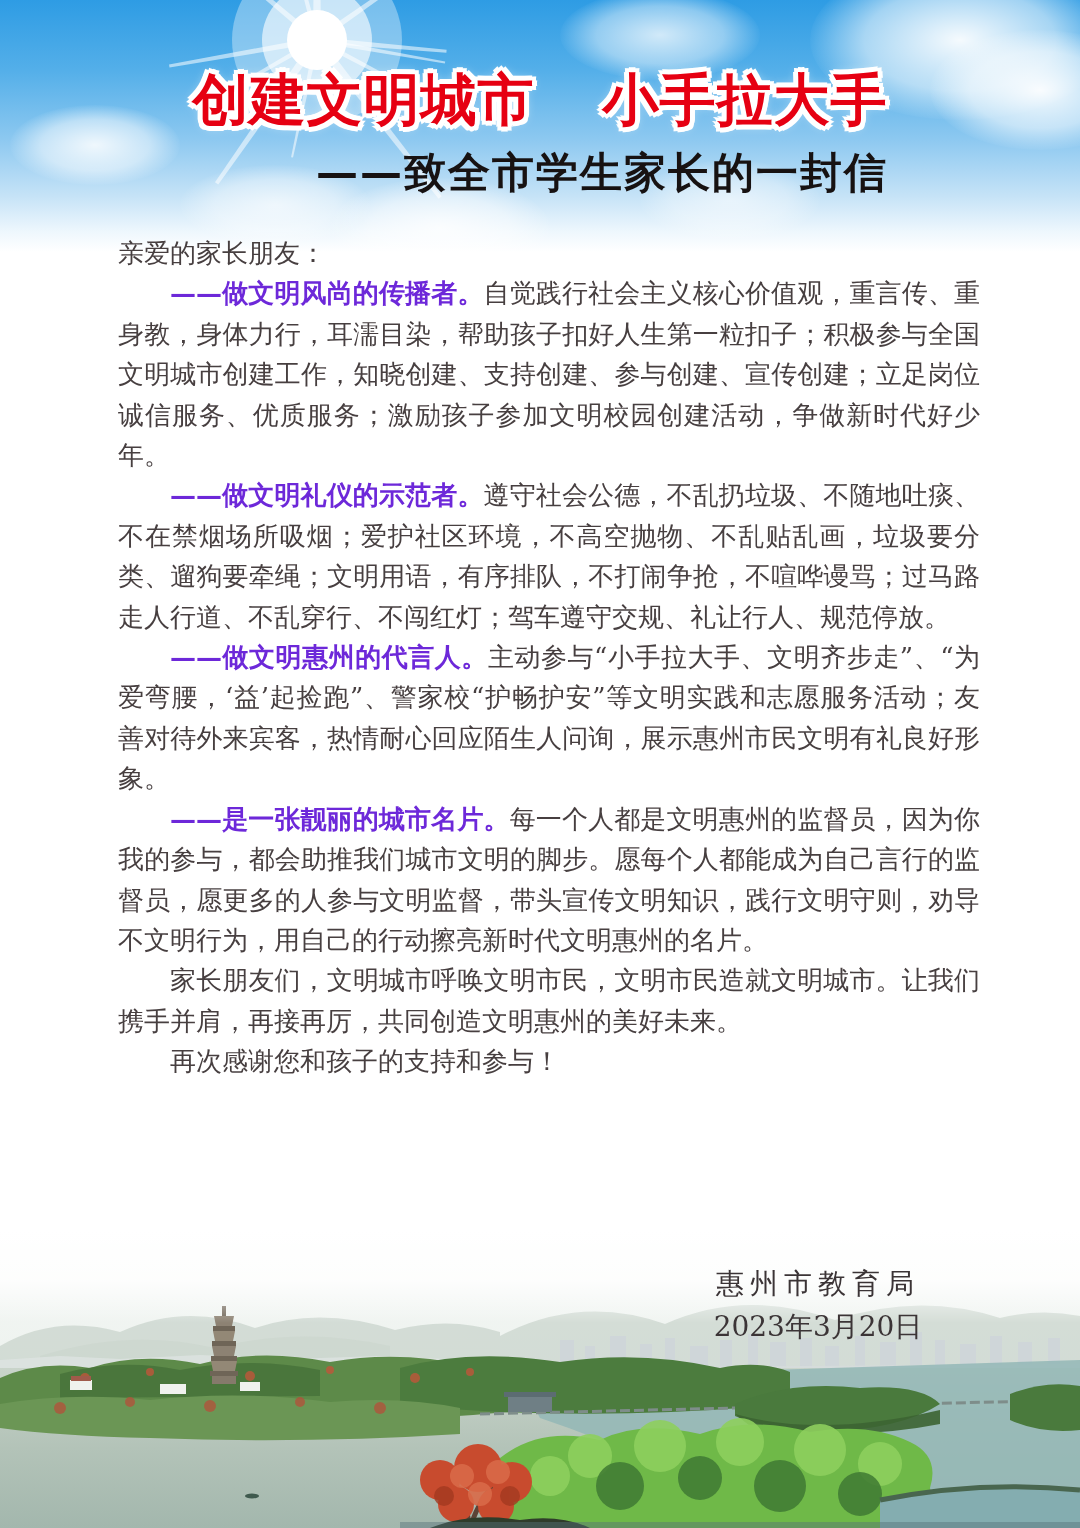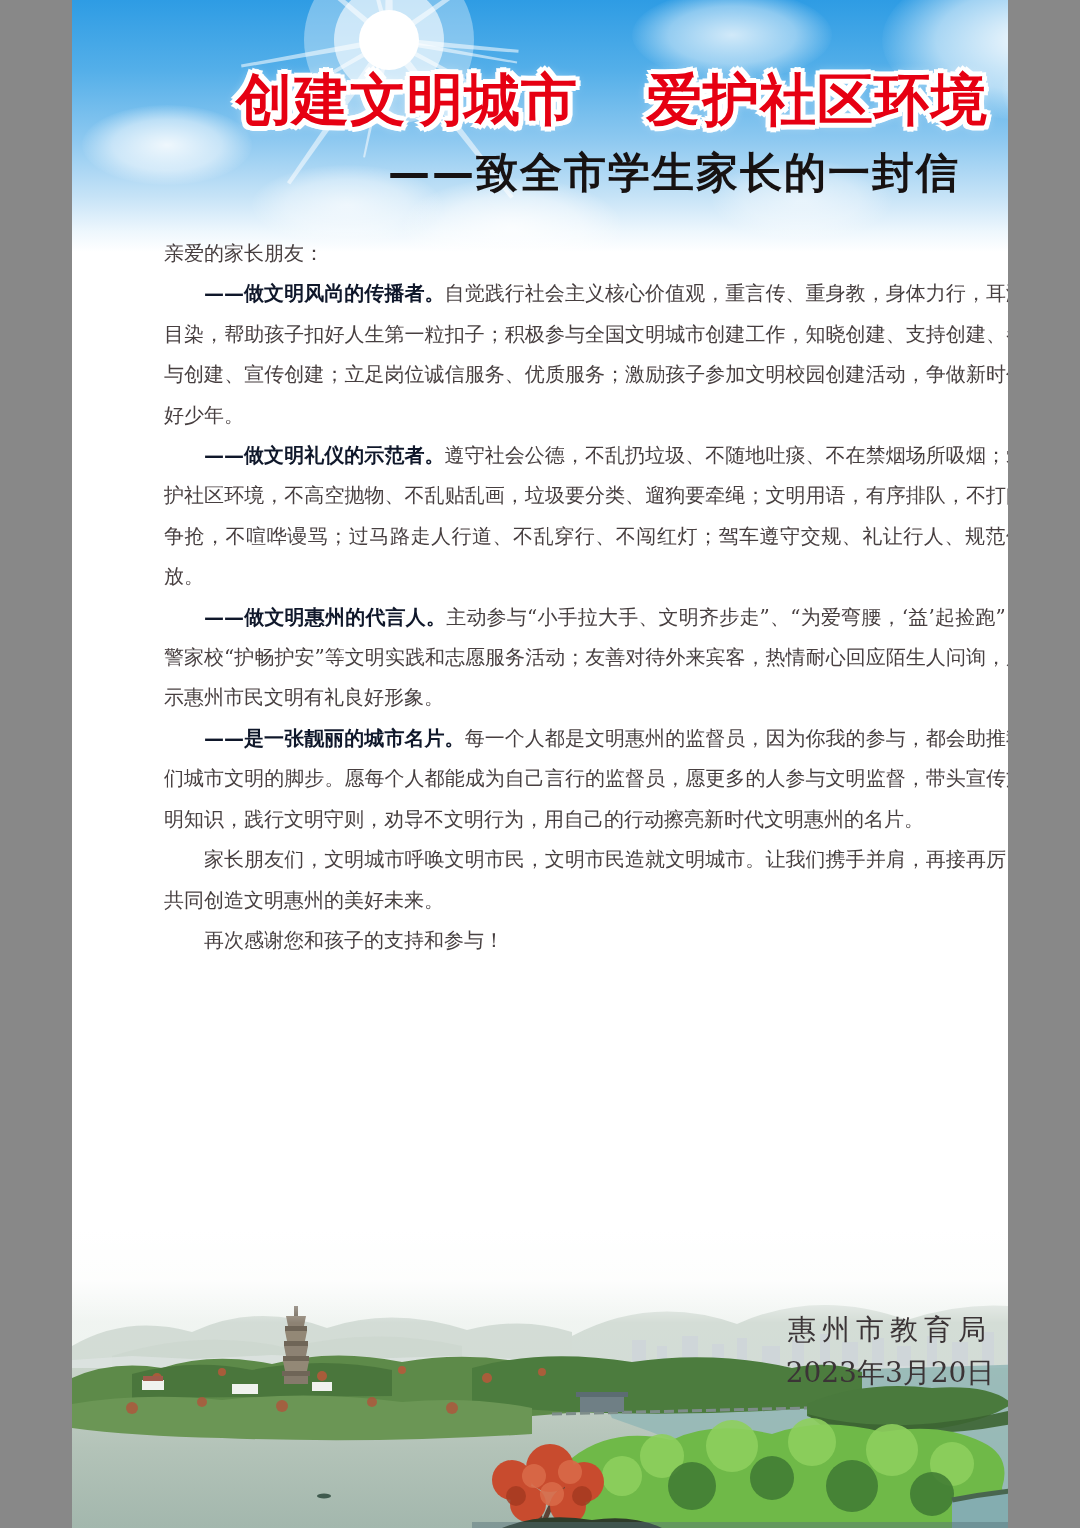--- a/index.html
+++ b/index.html
@@ -1,17 +1,17 @@
 <!DOCTYPE html>
 <html><head>
 <meta charset="utf-8">
 <style>
   html,body{margin:0;padding:0;background:#888;}
   .page{
-    position:relative;width:936px;height:1528px;margin:0 auto;
+    position:relative;width:1080px;height:1528px;margin:0 auto;
     background:#ffffff;overflow:hidden;
     font-family:"DejaVu Serif","Liberation Serif",serif;
   }
   
   .sky{
     position:absolute;left:0;top:0;width:1080px;height:252px;
     background:linear-gradient(180deg,#2e9ce4 0%,#54afe9 28%,#8cc8f0 55%,#c6e3f7 78%,#eef7fd 92%,#ffffff 100%);
   }
   .cloud{position:absolute;border-radius:50%;
     background:radial-gradient(ellipse at center,rgba(255,255,255,.95) 0%,rgba(255,255,255,.55) 45%,rgba(255,255,255,0) 72%);}
@@ -27,30 +27,30 @@
     text-shadow:-4px -4px 0 #fff,4px -4px 0 #fff,-4px 4px 0 #fff,4px 4px 0 #fff,
                 -5px 0 0 #fff,5px 0 0 #fff,0 -5px 0 #fff,0 5px 0 #fff,0 0 12px rgba(255,255,255,.8);
   }
   .subtitle{
     position:absolute;left:0;top:148px;width:1080px;text-align:center;
     transform:translateX(62px);
     font-size:42px;font-weight:700;color:#171212;letter-spacing:2px;line-height:1.2;
   }
   
   .letter{
-    position:absolute;left:92px;top:233px;width:862px;
-    font-size:20px;line-height:40.4px;color:#473f40;
+    position:absolute;left:118px;top:233px;width:862px;
+    font-size:26px;line-height:40.4px;color:#473f40;
     text-align:justify;text-justify:inter-character;
   }
   .letter p{margin:0;}
   .para{text-indent:2em;}
-  .lead{color:#0f172a;font-weight:700;}
+  .lead{color:#6d28d9;font-weight:700;}
   
   .signature{
-    position:absolute;left:668px;top:1308px;width:300px;z-index:3;
+    position:absolute;left:668px;top:1262px;width:300px;z-index:3;
     text-align:center;font-size:28px;color:#3b3436;line-height:43px;
   }
   .signature .org{letter-spacing:6px;}
   
   .photo{position:absolute;left:0;bottom:0;width:1080px;height:300px;z-index:1;}
   .photo svg{display:block;width:1080px;height:300px;}
 </style>
 </head>
 <body>
 
@@ -82,21 +82,21 @@
     </div>
     <div class="cloud" style="left:810px;top:-40px;width:300px;height:160px;"></div>
     <div class="cloud" style="left:930px;top:30px;width:220px;height:120px;"></div>
     <div class="cloud" style="left:560px;top:-10px;width:200px;height:90px;opacity:.8;"></div>
     <div class="cloud" style="left:10px;top:105px;width:170px;height:80px;opacity:.9;"></div>
     <div class="cloud" style="left:180px;top:165px;width:190px;height:80px;opacity:.7;"></div>
     <div class="cloud" style="left:640px;top:160px;width:180px;height:80px;opacity:.6;"></div>
     <div class="cloud" style="left:330px;top:178px;width:220px;height:100px;opacity:.85;"></div>
     <div class="title-row">
       <span>创建文明城市</span>
-      <span>爱护社区环境</span>
+      <span>小手拉大手</span>
     </div>
     <div class="subtitle">——致全市学生家长的一封信</div>
   </div>
 
   <div class="letter">
     <p class="salutation">亲爱的家长朋友：</p>
     <div>
         <p class="para"><b class="lead">——做文明风尚的传播者。</b>自觉践行社会主义核心价值观，重言传、重身教，身体力行，耳濡目染，帮助孩子扣好人生第一粒扣子；积极参与全国文明城市创建工作，知晓创建、支持创建、参与创建、宣传创建；立足岗位诚信服务、优质服务；激励孩子参加文明校园创建活动，争做新时代好少年。</p>
         <p class="para"><b class="lead">——做文明礼仪的示范者。</b>遵守社会公德，不乱扔垃圾、不随地吐痰、不在禁烟场所吸烟；爱护社区环境，不高空抛物、不乱贴乱画，垃圾要分类、遛狗要牵绳；文明用语，有序排队，不打闹争抢，不喧哗谩骂；过马路走人行道、不乱穿行、不闯红灯；驾车遵守交规、礼让行人、规范停放。</p>
         <p class="para"><b class="lead">——做文明惠州的代言人。</b>主动参与“小手拉大手、文明齐步走”、“为爱弯腰，‘益’起捡跑”、警家校“护畅护安”等文明实践和志愿服务活动；友善对待外来宾客，热情耐心回应陌生人问询，展示惠州市民文明有礼良好形象。</p>

